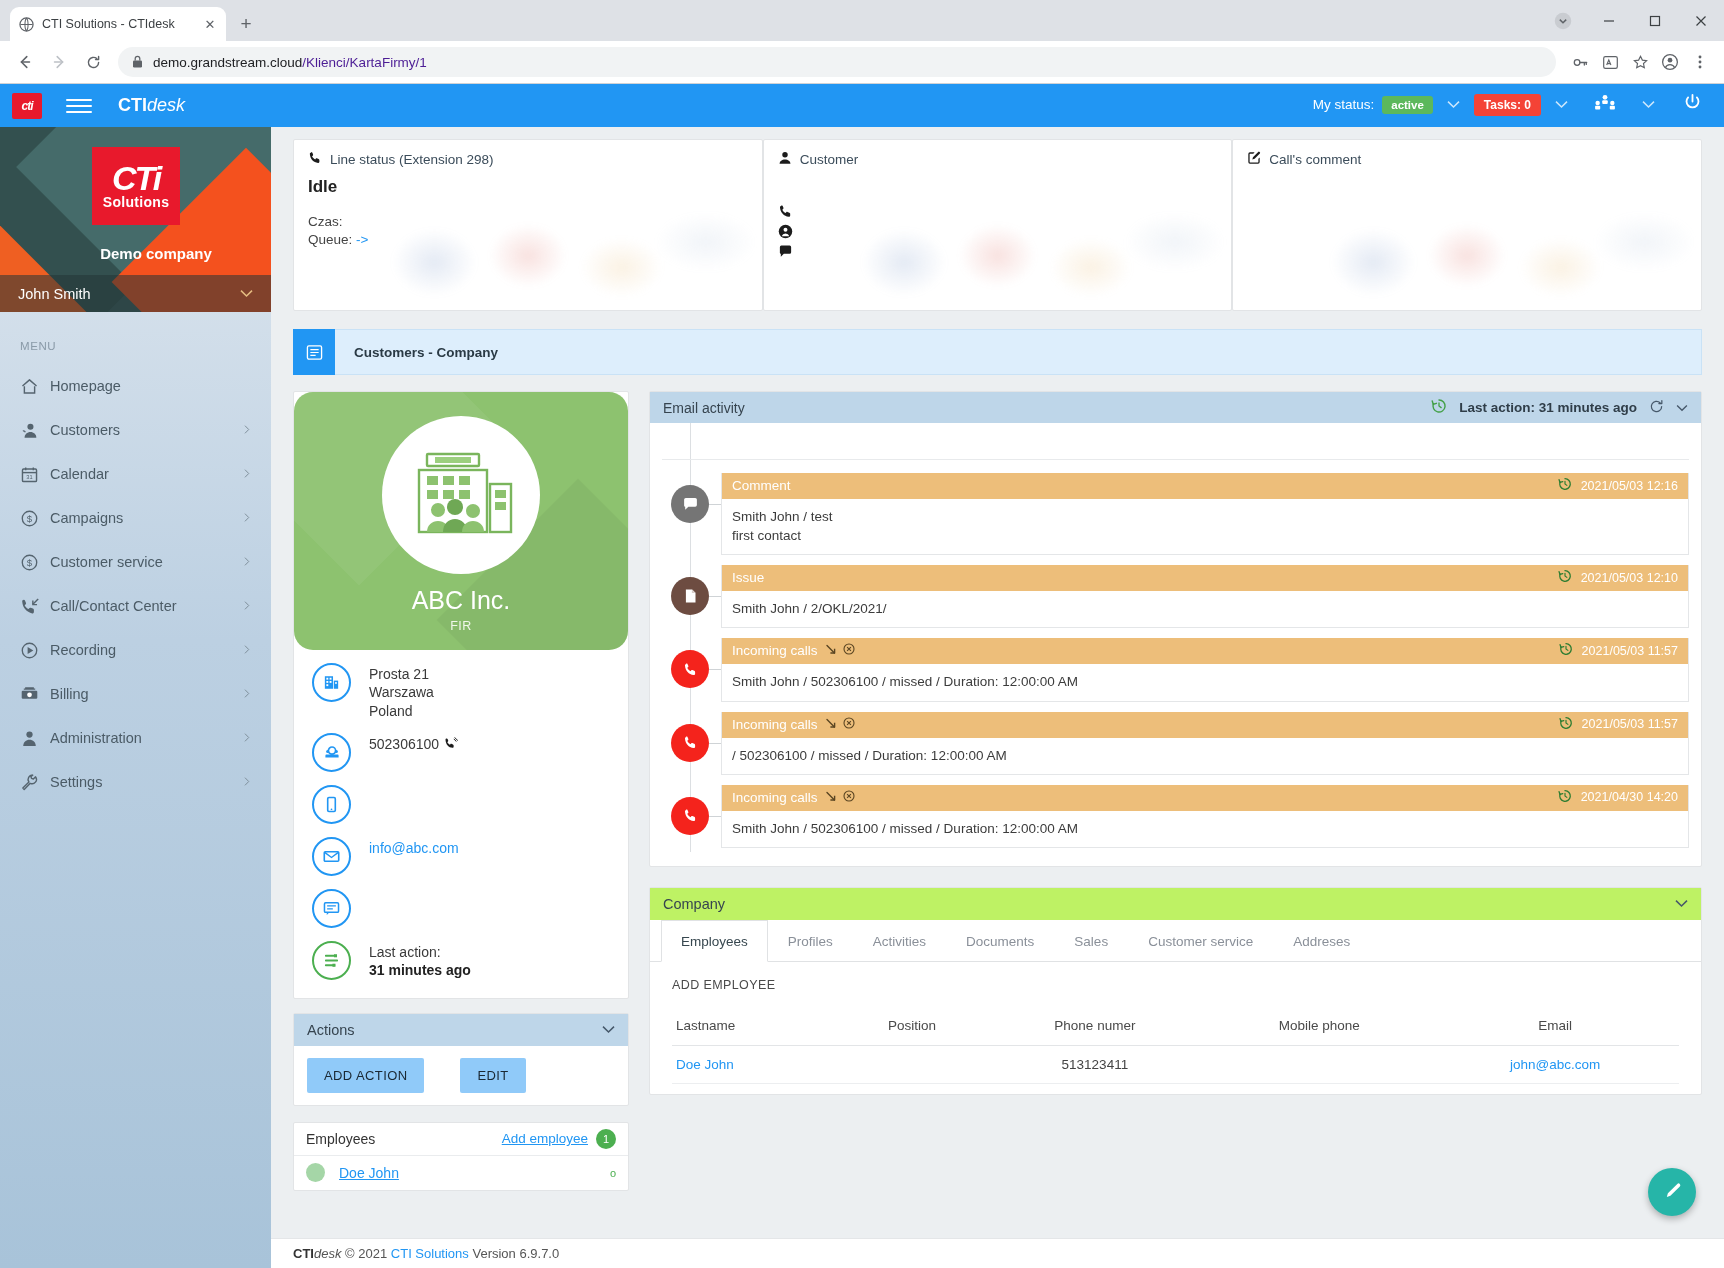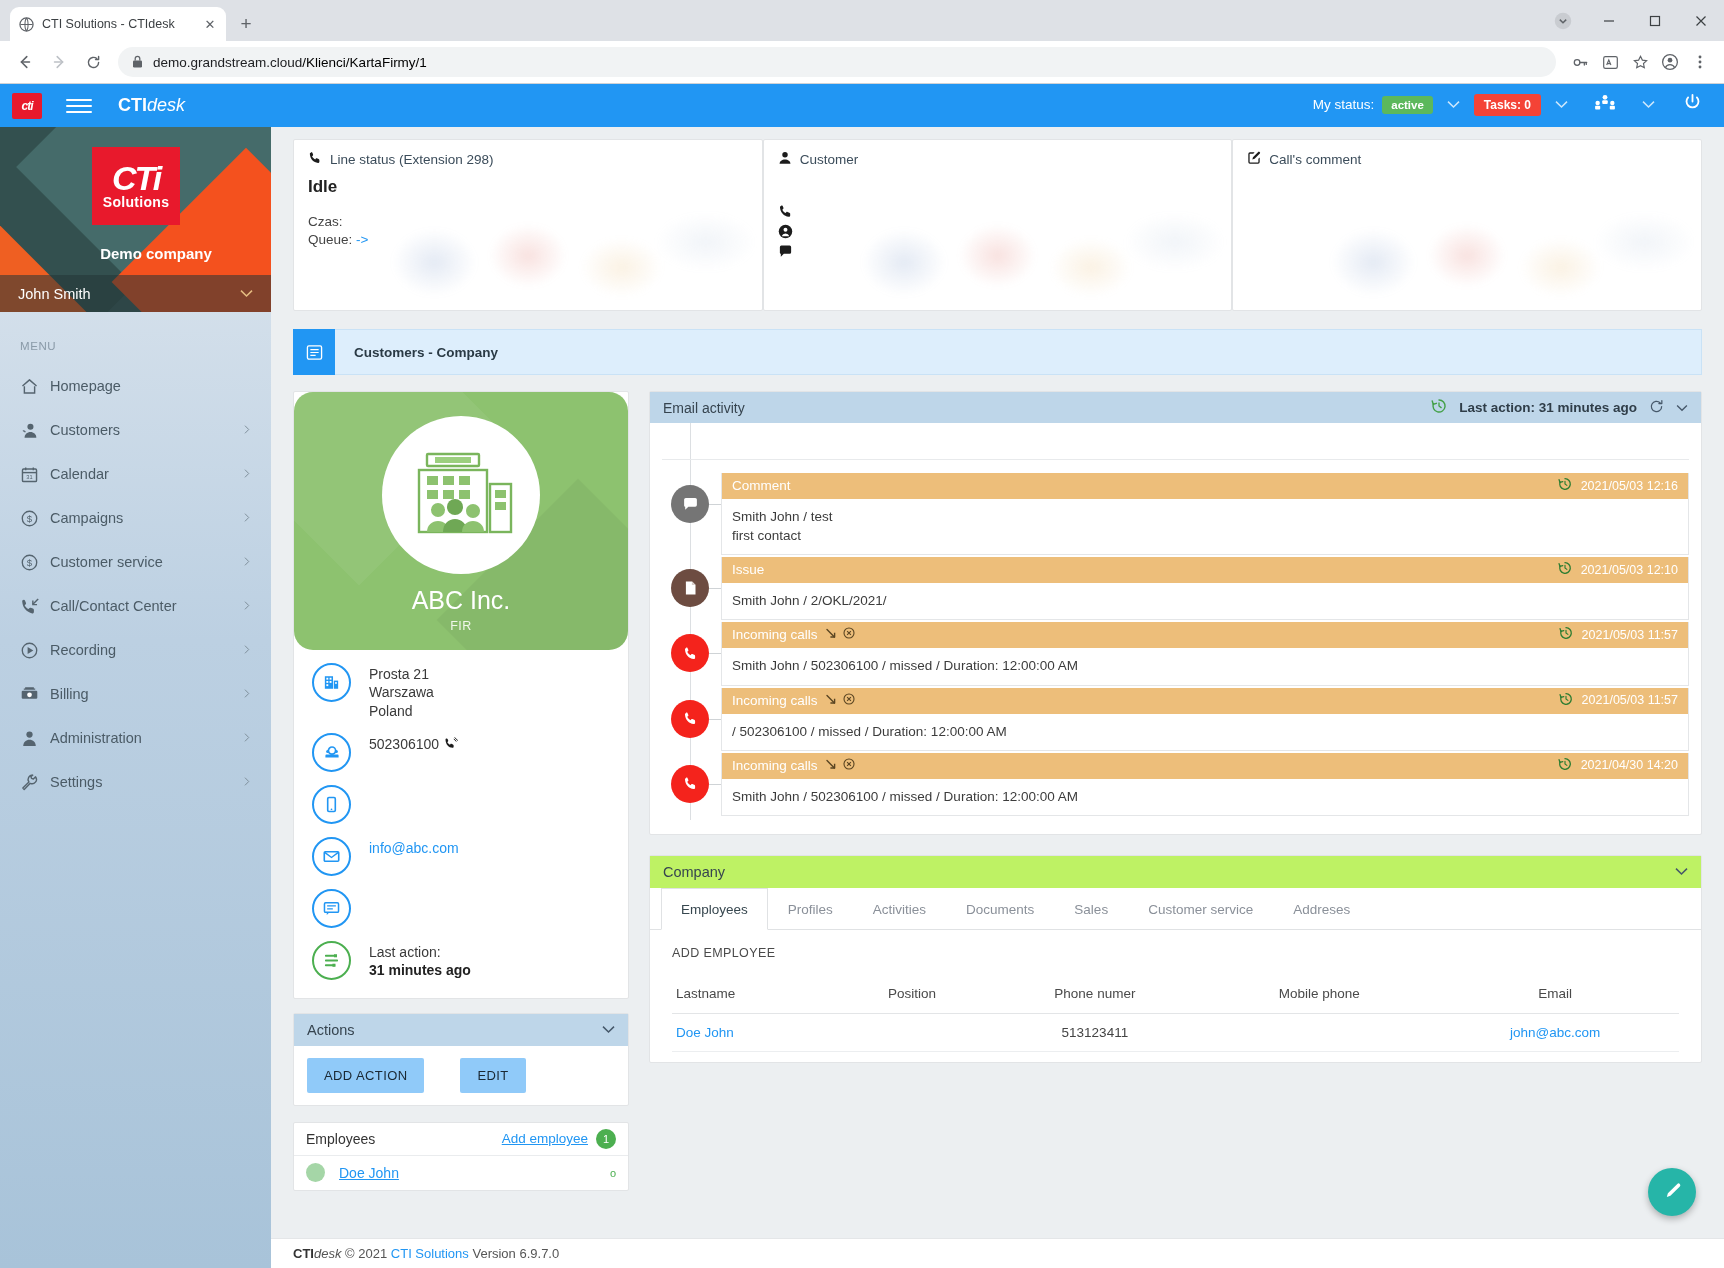--- a/index.html
+++ b/index.html
@@ -17,21 +17,21 @@
   .wctrl { position:absolute; right:0; top:0; height:41px; display:flex; align-items:center; }
   .wctrl .wbtn { width:46px; height:41px; display:flex; align-items:center; justify-content:center; color:#3c4043; font-size:13px; }
   .wctrl .wbtn.dd { width:46px; }
 
   .omnibar { height:43px; background:#fff; display:flex; align-items:center; padding:0 10px; gap:4px; border-bottom:1px solid #cfd2d6; }
   .navbtn { width:30px; height:30px; border-radius:50%; display:flex; align-items:center; justify-content:center; color:#5f6368; font-size:16px; }
   .navbtn.dis { color:#bdc1c6; }
   .urlbox { flex:1; height:30px; background:#f1f3f4; border-radius:15px; display:flex; align-items:center; padding:0 14px; gap:10px; margin:0 6px; }
   .lock { font-size:11px; color:#5f6368; }
   .urltext { font-size:13.5px; color:#202124; }
-  .urltext .dim { color:#000000; }
+  .urltext .dim { color:#4c1d95; }
   .omni-icons { display:flex; align-items:center; gap:2px; }
   .omni-icons .oi { width:28px; height:28px; display:flex; align-items:center; justify-content:center; color:#5f6368; font-size:14px; }
 
   
   .viewport { flex:1; position:relative; overflow:hidden; background:#eceff1; }
 
   .topbar { height:43px; background:#2196f3; display:flex; align-items:center; color:#fff; position:relative; }
   .logo-sq { width:30px; height:26px; margin-left:12px; background:#e8192c; border-radius:2px; display:flex; align-items:center; justify-content:center;
              font-weight:bold; font-style:italic; font-size:12px; letter-spacing:-1px; }
   .hamb { margin-left:24px; width:26px; display:flex; flex-direction:column; gap:4px; cursor:pointer; }
@@ -141,21 +141,21 @@
   .actpanel { background:#fff; border:1px solid #e2e4e6; border-radius:2px; }
   .actpanel-hd { height:31px; background:#bed6e9; display:flex; align-items:center; padding:0 13px; font-size:14px; color:#36444f; }
   .lastaction { margin-left:auto; display:flex; align-items:center; gap:12px; font-weight:bold; font-size:13.5px; color:#2f3d48; }
   .lastaction .clockg { color:#43a047; font-size:14px; font-weight:normal; }
   .lastaction .refr { font-size:14px; color:#46586a; font-weight:normal; }
   .lastaction .chv { font-size:11px; color:#46586a; font-weight:normal; }
 
   .timeline { position:relative; padding:14px 12px 18px 12px; }
   .tl-line { position:absolute; left:40px; top:0; bottom:14px; width:1px; background:#dcdfe2; }
   .tl-toprule { position:absolute; left:12px; right:12px; top:36px; height:1px; background:#e8eaec; }
-  .tl-item { position:relative; display:flex; align-items:flex-start; margin-top:2px; min-height:54px; }
+  .tl-item { position:relative; display:flex; align-items:flex-start; margin-top:10px; min-height:54px; }
   .tl-item:first-child { margin-top:36px; }
   .tl-bullet { width:38px; height:38px; flex:0 0 38px; border-radius:50%; color:#fff; display:flex; align-items:center; justify-content:center;
                font-size:15px; margin-left:9px; margin-top:12px; z-index:3; position:relative; }
   .tl-conn { width:12px; height:1px; background:#cfd3d6; margin-top:31px; z-index:2; }
   .tl-box { flex:1; min-width:0; border:1px solid #e4e6e8; border-top:none; background:#fff; }
   .tl-boxhd { background:#edbe7a; padding:4px 10px 5px 10px; display:flex; align-items:center; gap:7px; color:#fff; font-size:13.5px; }
   .tl-boxhd .hdicons { display:flex; align-items:center; gap:6px; color:#5a4522; font-size:12px; }
   .tl-time { margin-left:auto; display:flex; align-items:center; gap:9px; color:#fff; font-size:12.5px; }
   .tl-time .clk { color:#2e7d32; font-size:13px; }
   .tl-body { padding:8px 10px 9px 10px; font-size:13.5px; color:#3c3c3c; line-height:1.42; }

